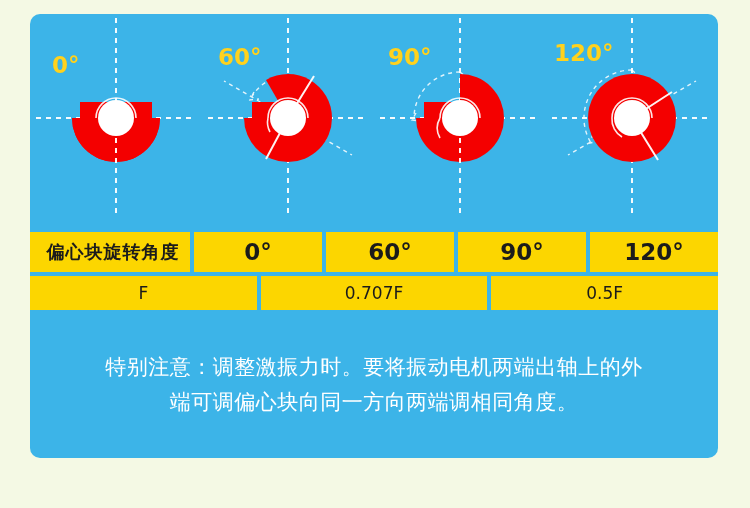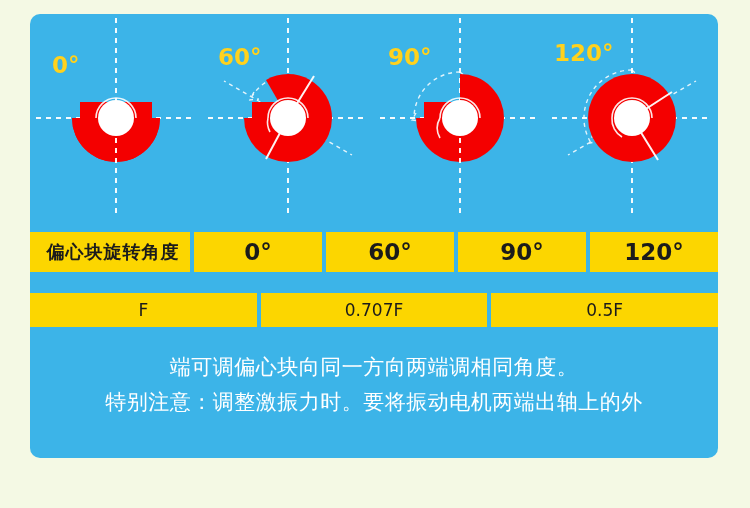--- a/index.html
+++ b/index.html
@@ -59,21 +59,21 @@
   }
 
   
   .table {
     position: absolute;
     left: 0;
     top: 218px;
     width: 688px;
     display: flex;
     flex-direction: column;
-    gap: 21px;
+    gap: 4px;
   }
   .trow {
     display: flex;
     gap: 4px;
     width: 100%;
   }
   .cell {
     background: #fcd600;
     display: flex;
     align-items: center;
@@ -262,18 +262,18 @@
       </div>
 
       <div class="trow body">
         <div class="cell val">F</div>
         <div class="cell val">0.707F</div>
         <div class="cell val">0.5F</div>
       </div>
     </div>
 
     <div class="caption">
+      <span class="line">特别注意：调整激振力时。要将振动电机两端出轴上的外</span>
       <span class="line">端可调偏心块向同一方向两端调相同角度。</span>
-      <span class="line">特别注意：调整激振力时。要将振动电机两端出轴上的外</span>
     </div>
 
   </div>
 </div>
 
 </body></html>

